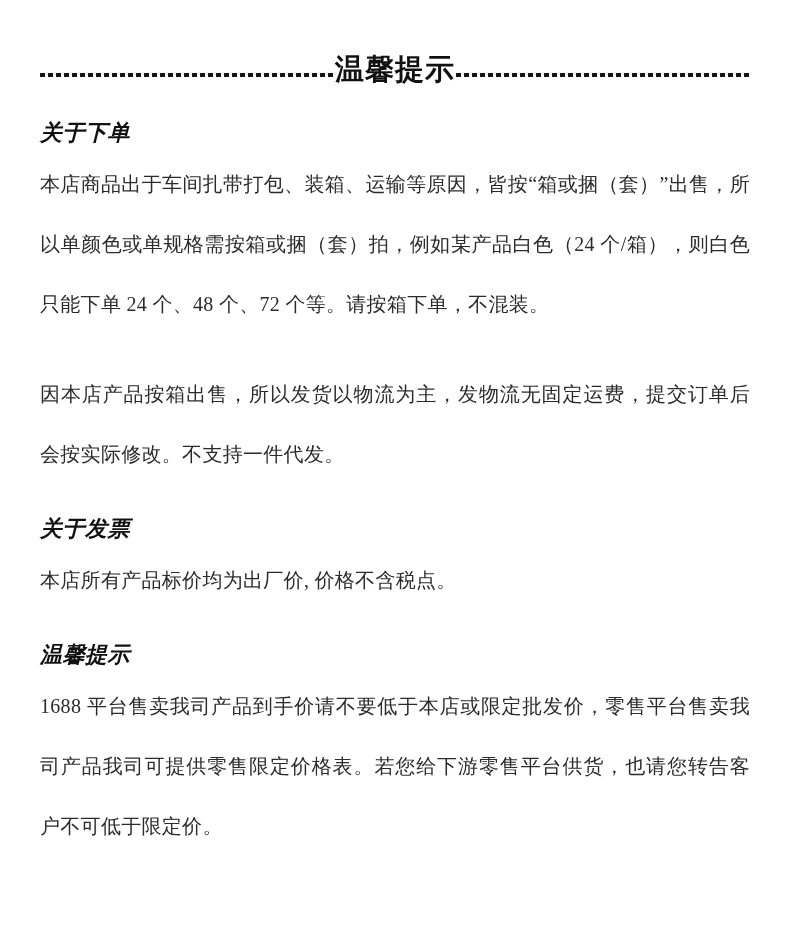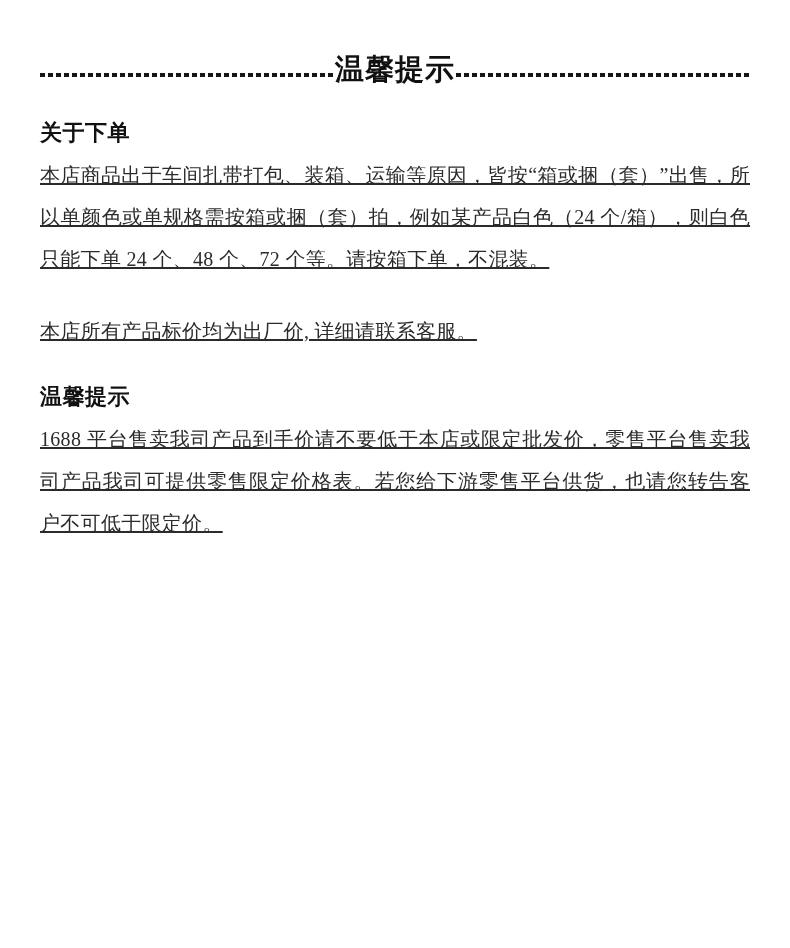--- a/index.html
+++ b/index.html
@@ -41,28 +41,28 @@
   .section {
     margin-top: 30px;
   }
   .section-heading {
     font-size: 22px;
     font-weight: bold;
     color: #111;
     line-height: 30px;
     margin: 0 0 6px 0;
     letter-spacing: 0.5px;
+    font-style: italic;
   }
   .para {
     font-size: 20px;
-    line-height: 42px;
+    line-height: 60px;
     margin: 0;
     text-align: justify;
     letter-spacing: 0.3px;
-    text-decoration: underline;
   }
   .para + .para {
     margin-top: 5px;
   }
 </style>
 </head>
 <body>
 
 <div class="page">
 
@@ -71,24 +71,26 @@
     <h1 class="title">温馨提示</h1>
     <span class="dash"></span>
   </div>
 
   <div class="section">
     <h2 class="section-heading">关于下单</h2>
     <p class="para">本店商品出于车间扎带打包、装箱、运输等原因，皆按“箱或捆（套）”出售，所以单颜色或单规格需按箱或捆（套）拍，例如某产品白色（24 个/箱），则白色只能下单 24 个、48 个、72 个等。请按箱下单，不混装。</p>
   </div>
 
   <div class="section">
+    <p class="para">因本店产品按箱出售，所以发货以物流为主，发物流无固定运费，提交订单后会按实际修改。不支持一件代发。</p>
   </div>
 
   <div class="section">
-    <p class="para">本店所有产品标价均为出厂价, 详细请联系客服。</p>
+    <h2 class="section-heading">关于发票</h2>
+    <p class="para">本店所有产品标价均为出厂价, 价格不含税点。</p>
   </div>
 
   <div class="section">
     <h2 class="section-heading">温馨提示</h2>
     <p class="para">1688 平台售卖我司产品到手价请不要低于本店或限定批发价，零售平台售卖我司产品我司可提供零售限定价格表。若您给下游零售平台供货，也请您转告客户不可低于限定价。</p>
   </div>
 
 </div>
 
 </body></html>

